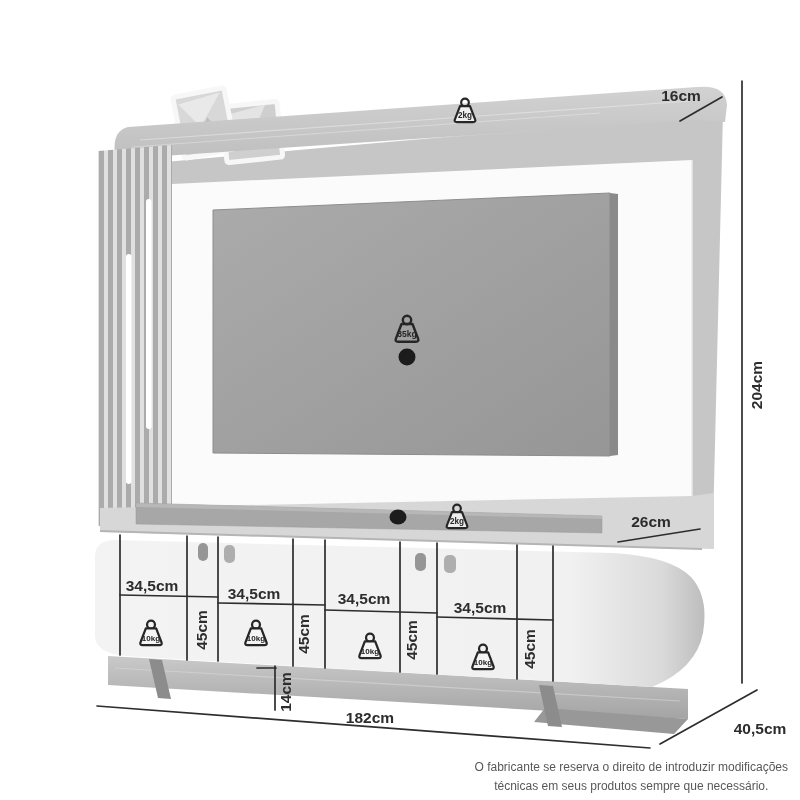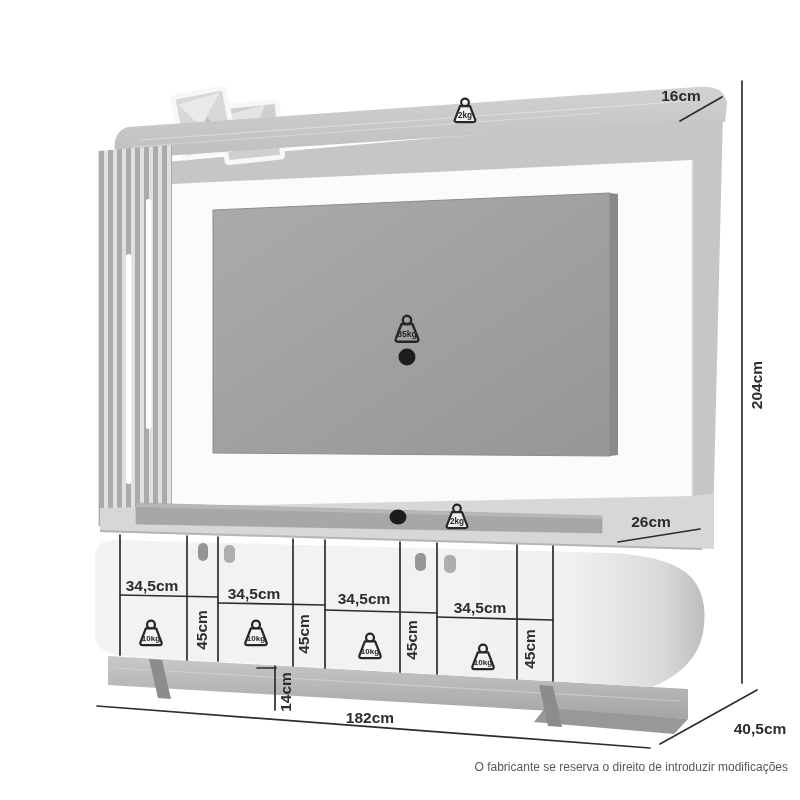--- a/index.html
+++ b/index.html
@@ -202,15 +202,16 @@
   </svg>
 
   <svg class="wicon" style="left:465px;top:643px" width="36" height="31" viewBox="0 0 36 33">
     <circle cx="18" cy="6" r="4.2" fill="none" stroke="#262626" stroke-width="2.4"></circle>
     <path d="M12.5,10 L23.5,10 L29.1,24.6 Q30.3,27.7 26.9,27.7 L9.1,27.7 Q5.7,27.7 6.9,24.6 Z" fill="#f4f4f4" fill-opacity="0.9" stroke="#262626" stroke-width="2.4" stroke-linejoin="round"></path>
     <text x="18" y="23" text-anchor="middle" font-size="8.6">10kg</text>
   </svg>
 
   <div class="footer">
     <div>O fabricante se reserva o direito de introduzir modificações</div>
+    <div>técnicas em seus produtos sempre que necessário.</div>
   </div>
 
 </div>
 
 </body></html>

